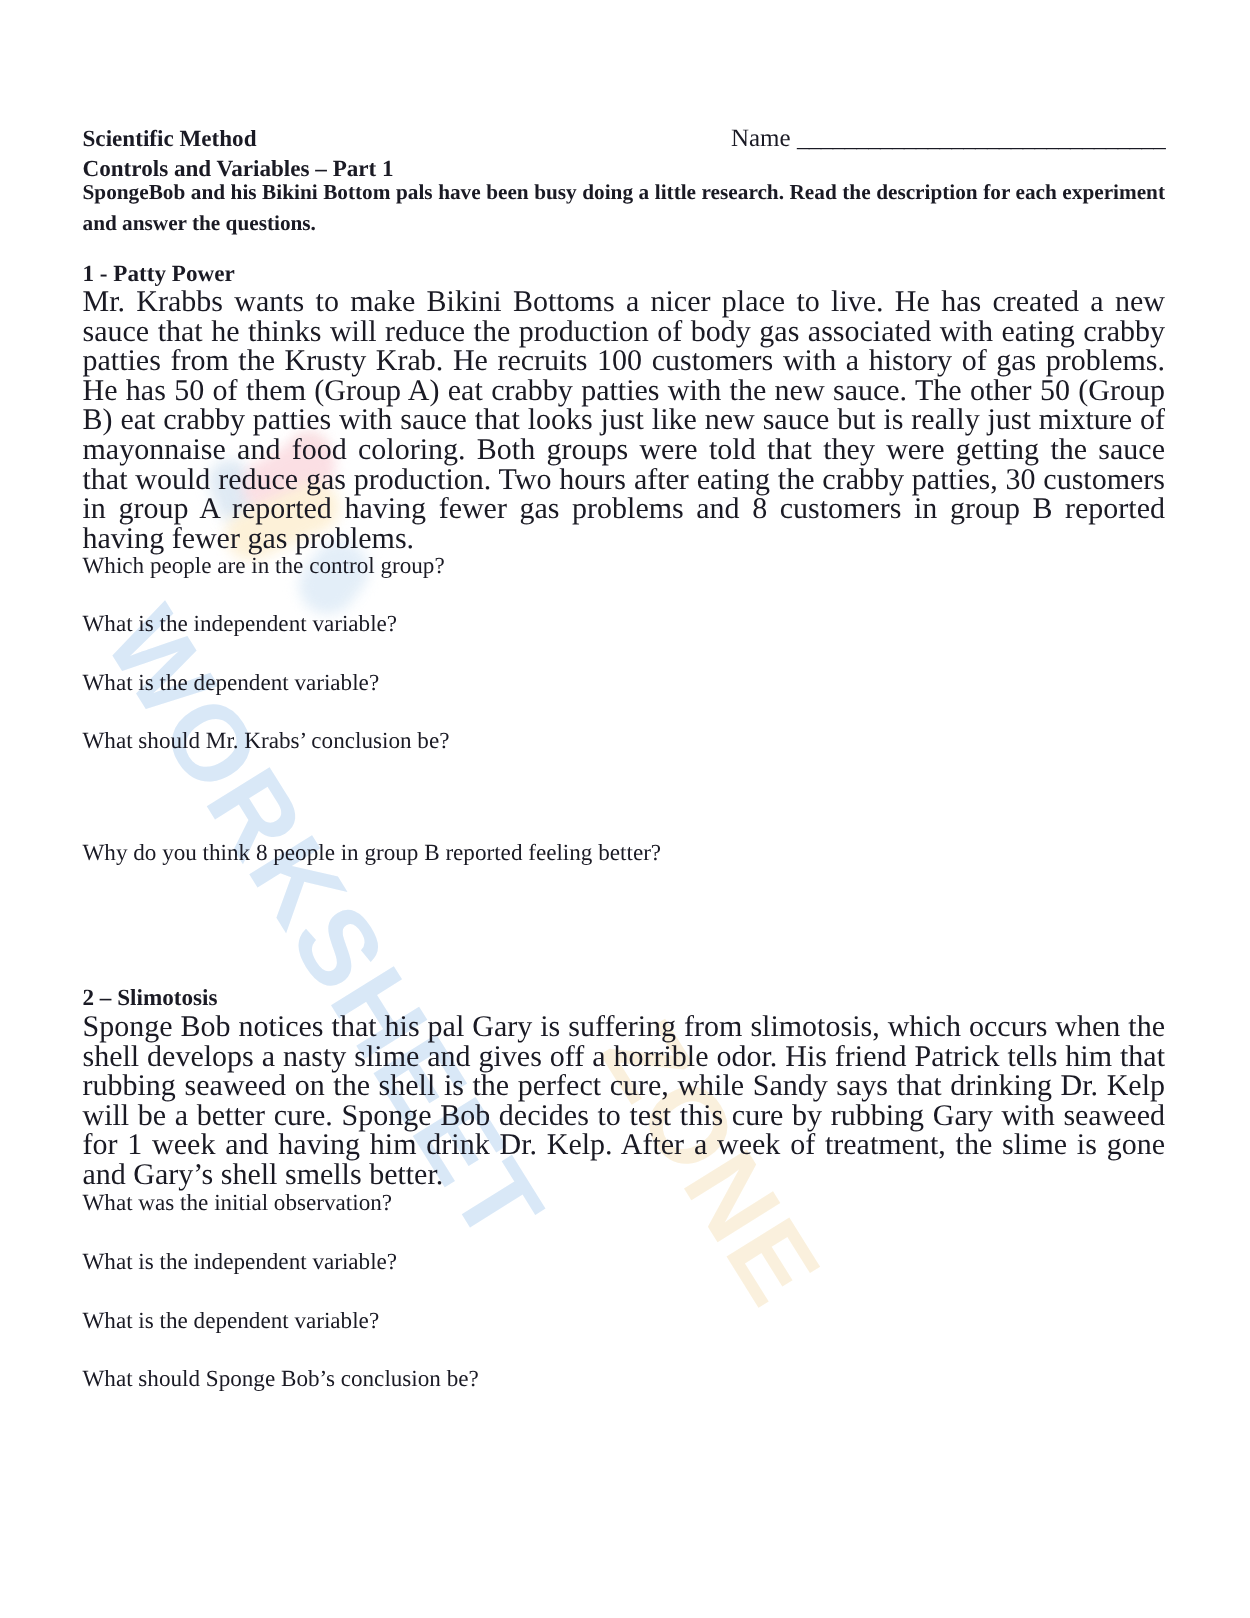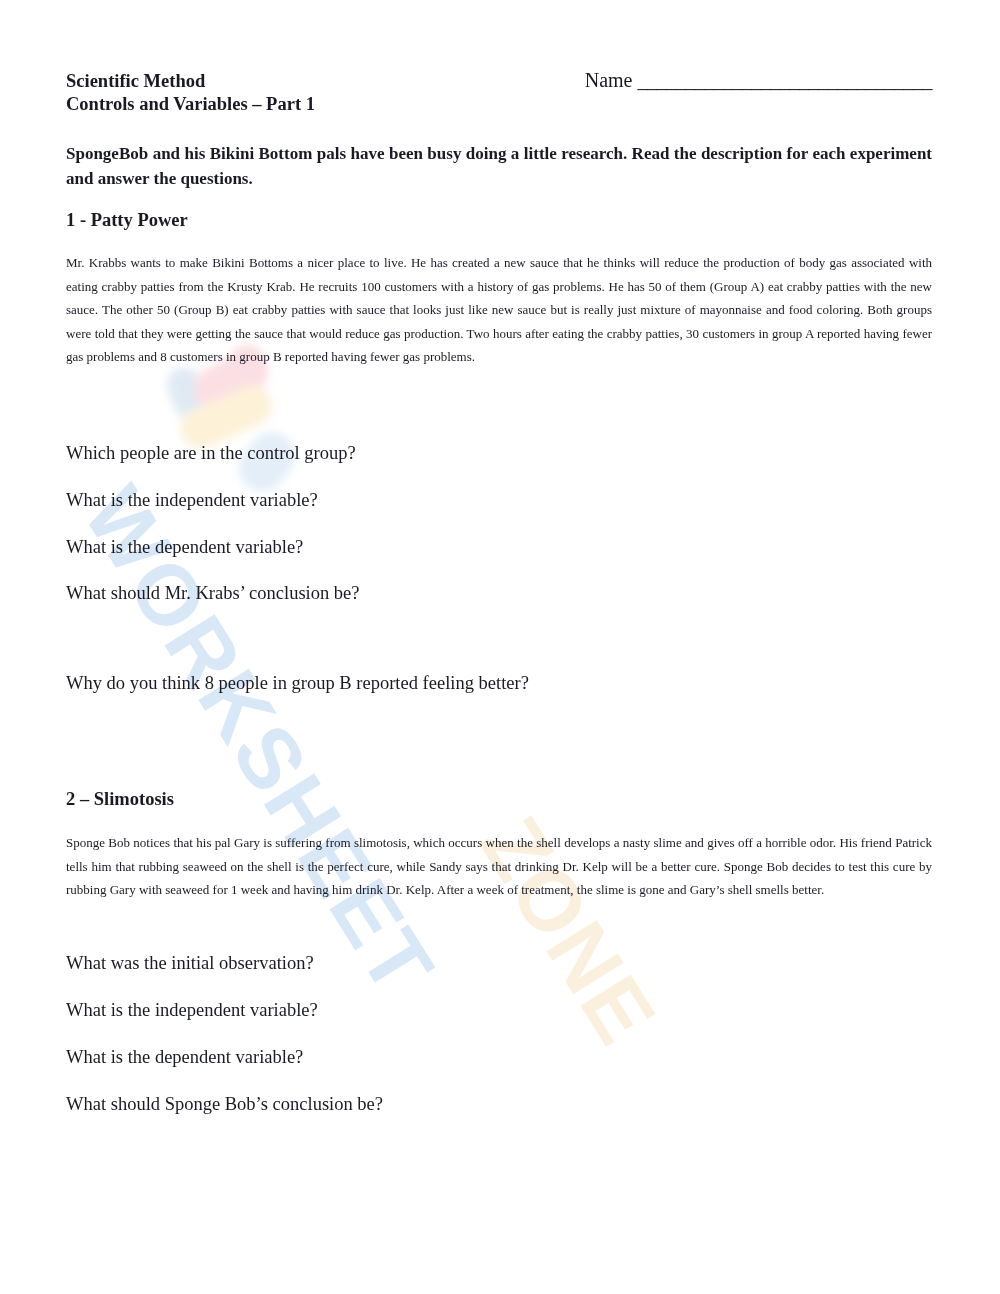--- a/index.html
+++ b/index.html
@@ -109,20 +109,21 @@
 
   .hdr-line {
     display: flex;
     justify-content: space-between;
     align-items: baseline;
   }
   .hdr-left {
     font-weight: 700;
     font-size: 18.5px;
     line-height: 24px;
+    margin-top: 32px;
   }
   .hdr-right {
     font-size: 20px;
     line-height: 24px;
     white-space: nowrap;
   }
   .name-rule {
     display: inline-block;
     letter-spacing: -0.5px;
   }
@@ -133,24 +134,23 @@
     line-height: 25px;
     text-align: justify;
   }
 
   .sec-title {
     font-weight: 700;
     font-size: 18.5px;
     line-height: 23px;
   }
   .body-par {
-    font-size: 13px;
+    font-size: 24px;
     line-height: 23.6px;
     text-align: justify;
-    margin-top: 20px;
   }
   .question {
     font-size: 18.5px;
     line-height: 23px;
   }
 </style>
 </head>
 <body>
 
 <div class="page">

